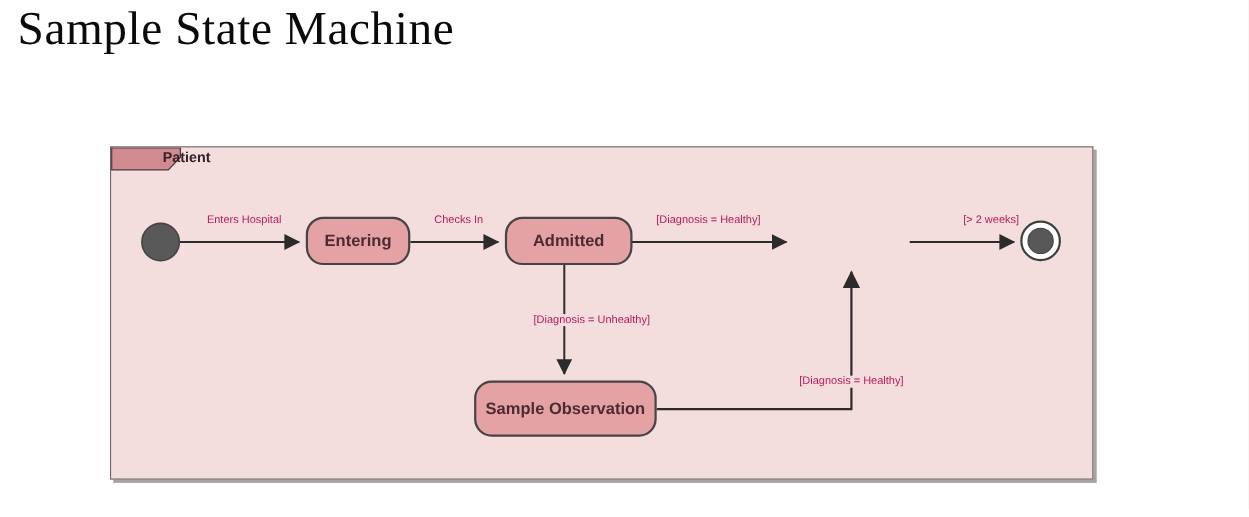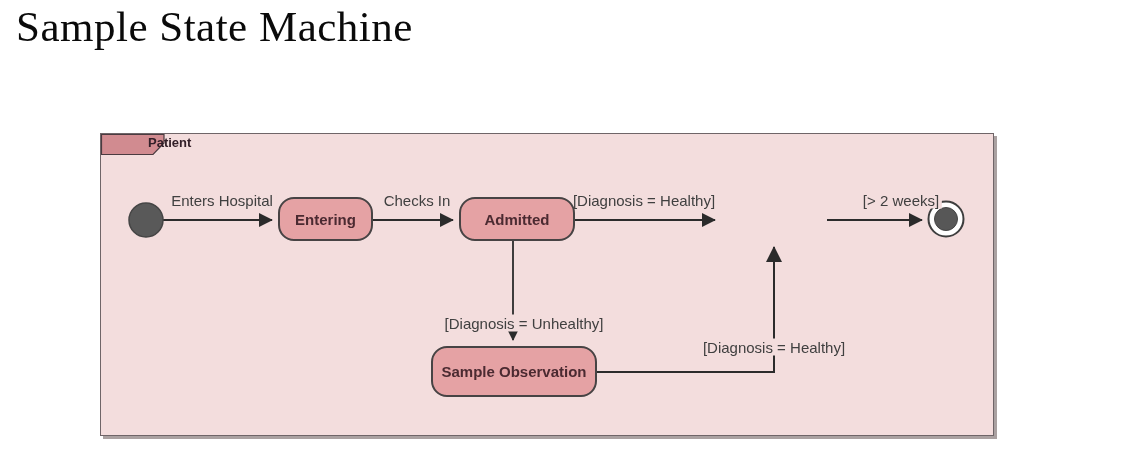--- a/index.html
+++ b/index.html
@@ -60,29 +60,29 @@
   .state-entering  { left: 177px; top: 63px;  width: 95px;  height: 44px; }
   .state-admitted  { left: 358px; top: 63px;  width: 116px; height: 44px; }
   .state-released  { left: 620px; top: 62px;  width: 106px; height: 46px; }
   .state-underobs  { left: 330px; top: 212px; width: 166px; height: 51px; }
   .tlabel {
     position: absolute;
     z-index: 2;
     transform: translate(-50%, -50%);
     background: #f3dddd;
     padding: 0 3px;
-    font-size: 15px;
-    color: #404040;
+    font-size: 10px;
+    color: #be185d;
     white-space: nowrap;
   }
   .tl-enters    { left: 121px; top: 66px; }
   .tl-checks    { left: 316px; top: 66px; }
   .tl-dhealthy1 { left: 543px; top: 66px; }
   .tl-weeks     { left: 800px; top: 66px; }
-  .tl-dunhealthy{ left: 423px; top: 157px; margin-top: 32px; }
+  .tl-dunhealthy{ left: 437px; top: 157px; }
   .tl-dhealthy2 { left: 673px; top: 213px; }
 </style>
 </head>
 <body>
 
 <h1 class="page-title">Sample State Machine</h1>
 
 <div class="frame">
 
   <svg width="894" height="303" viewBox="0 0 894 303">

